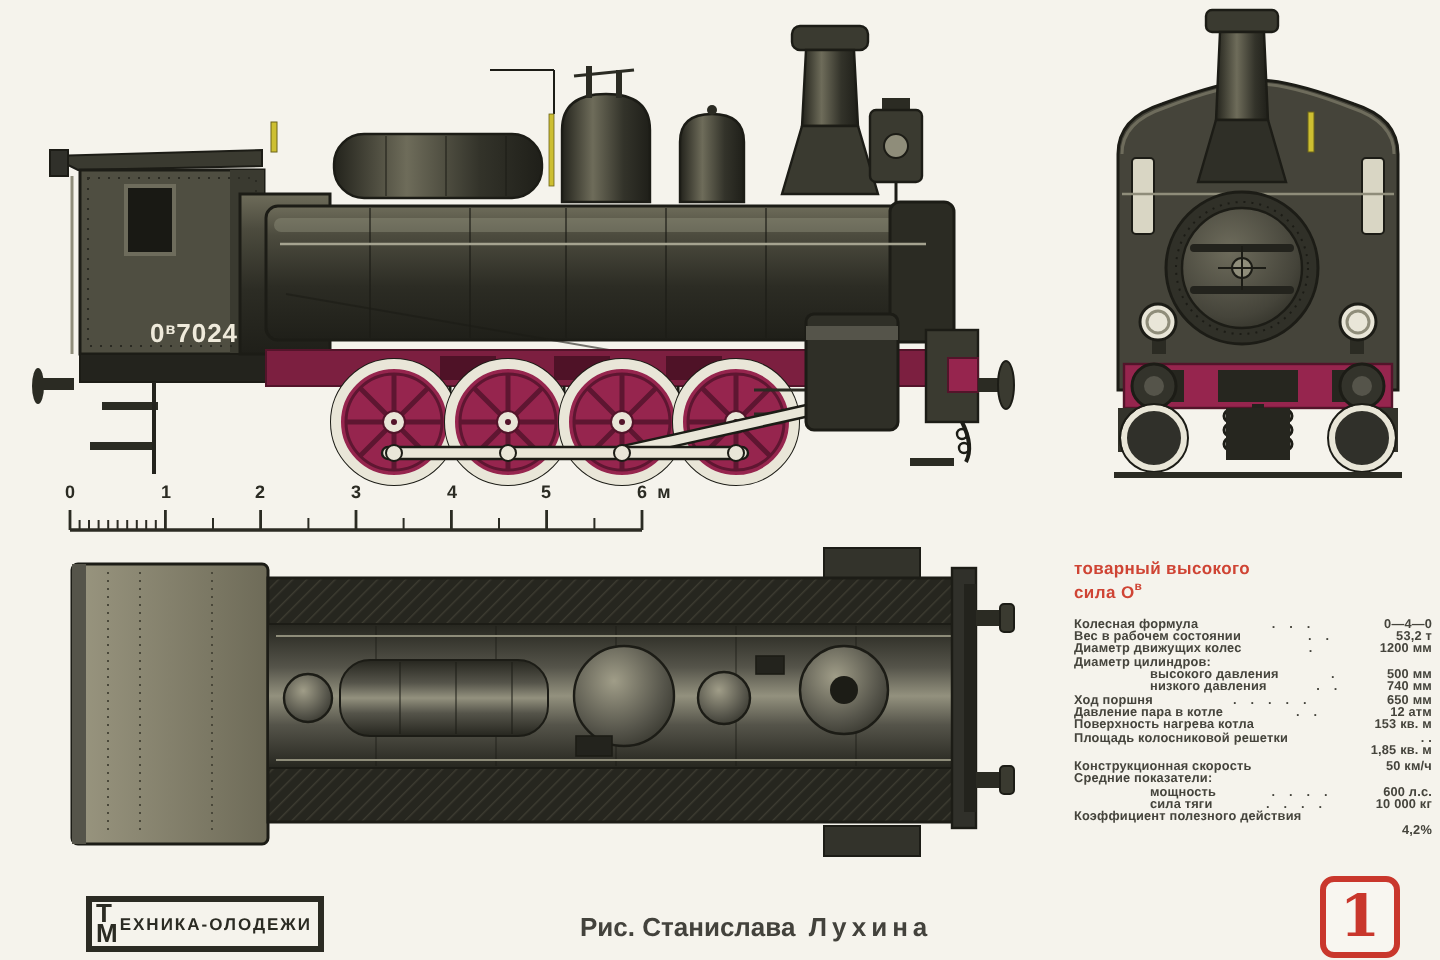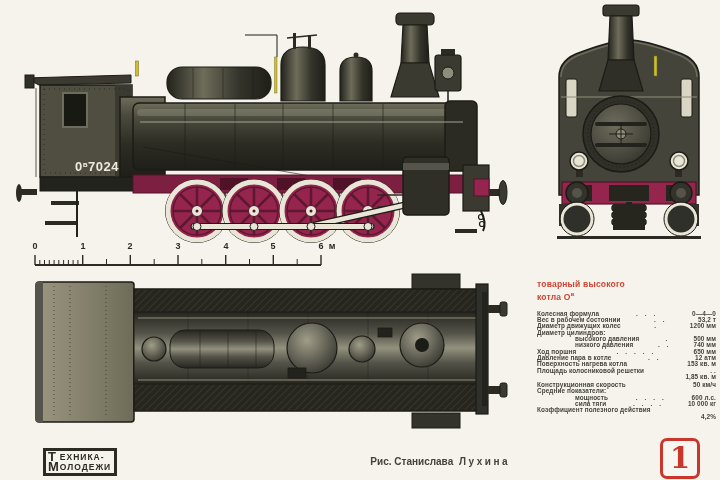--- a/index.html
+++ b/index.html
@@ -22,27 +22,27 @@
   #info .title sup{font-size:6px;}
   #specs{margin-top:9px;}
   .srow{display:flex;align-items:baseline;font-size:6.4px;font-weight:bold;line-height:6.3px;letter-spacing:.1px;color:#45443c;white-space:nowrap;}
   .srow .lab{flex:0 0 auto;}
   .srow .dots{flex:1 1 auto;text-align:center;overflow:hidden;word-spacing:5px;color:#45443c;padding:0 2px;}
   .srow .val{flex:0 0 auto;text-align:right;}
   .srow.indent{padding-left:38px;}
   .srow.gap{margin-top:2px;}
 
   
-  #credit{left:290px;top:456px;width:220px;text-align:right;font-size:10px;font-weight:bold;color:#43423c;}
+  #credit{left:290px;top:456px;width:220px;text-align:left;font-size:13px;font-weight:bold;color:#43423c;}
   #credit .sp{letter-spacing:2.5px;margin-left:3px;}
 
   
   #logo{left:43px;top:448px;display:flex;align-items:center;border:3px solid #2b2b23;padding:0 3px 0 2px;background:#f5f3ec;color:#2b2b23;height:22px;}
   #logo .mono{display:flex;flex-direction:column;line-height:10px;font-weight:bold;font-size:13px;margin-right:1px;}
-  #logo .lines{display:flex;flex-direction:column;line-height:10px;font-weight:bold;font-size:8.5px;letter-spacing:1px;}
+  #logo .lines{display:flex;flex-direction:row;line-height:10px;font-weight:bold;font-size:8.5px;letter-spacing:1px;}
 
   
   #badge{left:660px;top:438px;width:34px;height:35px;border:3px solid #c9372c;border-radius:7px;
          display:flex;align-items:center;justify-content:center;background:#f8f6f0;}
   #badge span{font-family:"DejaVu Serif",serif;font-weight:bold;font-size:29px;color:#c9372c;line-height:1;}
 </style>
 </head>
 <body>
 
 <svg class="abs" style="left:15px;top:5px" width="500" height="238" viewBox="0 0 500 238">
@@ -401,21 +401,21 @@
       <line x1="168.8" y1="8" x2="168.8" y2="14"></line>
         <line x1="216.5" y1="8" x2="216.5" y2="14"></line>
       <line x1="264.2" y1="8" x2="264.2" y2="14"></line>
     </g>
   </svg>
 </div>
 
 <div id="info" class="abs">
   <div class="title">
     <div>товарный высокого</div>
-    <div><span>котла О</span><sup>в</sup></div>
+    <div><span>сила О</span><sup>в</sup></div>
   </div>
   <div id="specs">
     <div class="srow">
         <span class="lab">Колесная формула</span>
         <span class="dots">. . .</span>
         <span class="val">0—4—0</span>
       </div>
     <div class="srow">
         <span class="lab">Вес в рабочем состоянии</span>
         <span class="dots">. .</span>

